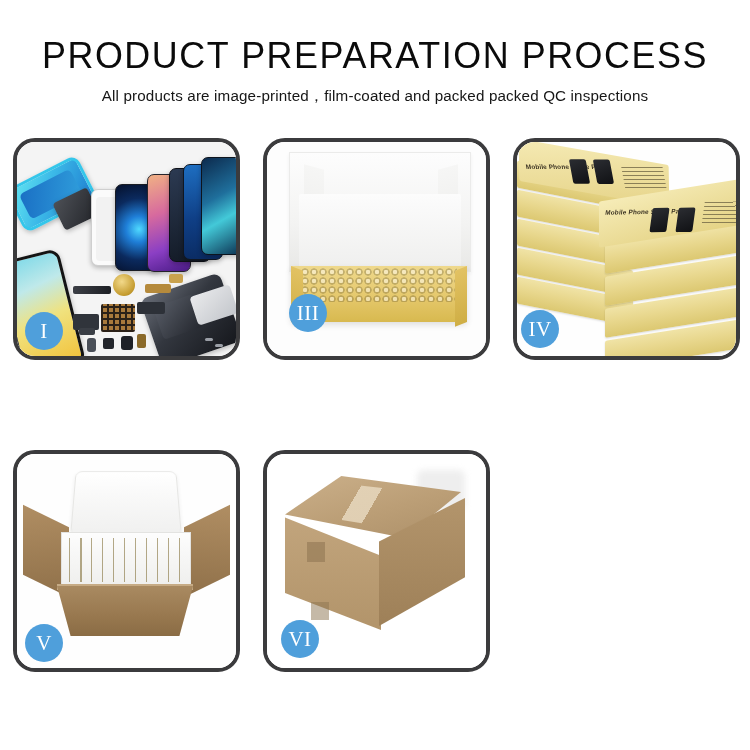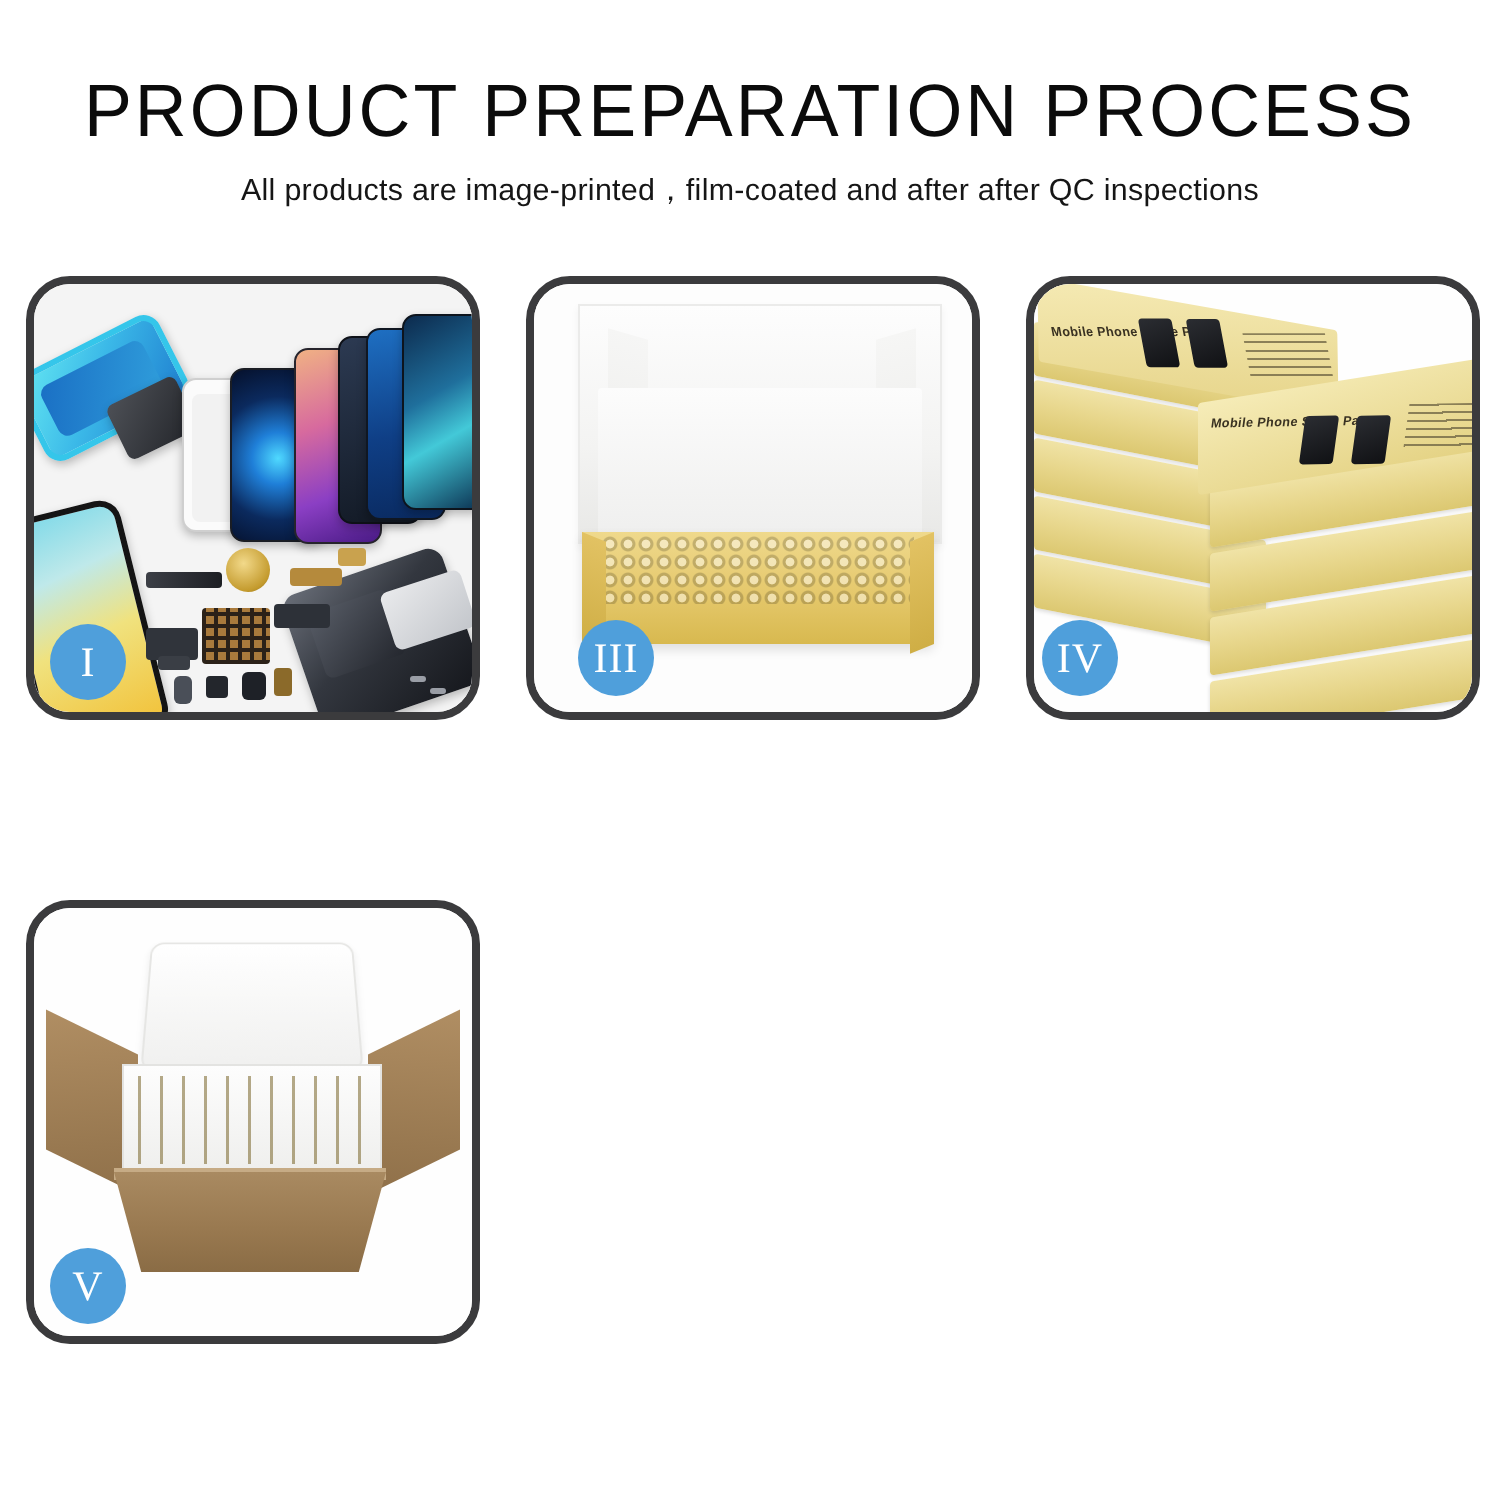--- a/index.html
+++ b/index.html
@@ -84,21 +84,21 @@
     border-radius: 50%;
     background: #4f9fdb;
     color: #ffffff;
     font-family: "Liberation Serif", serif;
     font-size: 21px;
     line-height: 38px;
     text-align: center;
     letter-spacing: 0.5px;
     z-index: 9;
   }
-  .panel-3 .badge { left: 22px; bottom: 8px; }
+  .panel-3 .badge { left: 22px; bottom: 24px; }
   .panel-4 .badge { left: 4px;  bottom: 8px; }
   .panel-6 .badge { left: 14px; bottom: 10px; }
 
   
   .scene-parts { background: #f4f4f4; }
   .ph {
     position: absolute;
     border-radius: 7px;
     box-shadow: 0 2px 5px rgba(0,0,0,.25);
   }
@@ -452,21 +452,21 @@
     filter: blur(3px);
   }
 </style>
 </head>
 <body>
 
 <div class="page">
 
   <div class="header">
     <div class="main-title">PRODUCT PREPARATION PROCESS</div>
-    <div class="sub-title">All products are image-printed，film-coated and after after QC inspections</div>
+    <div class="sub-title">All products are image-printed，film-coated and packed packed QC inspections</div>
   </div>
 
   <div class="grid">
 
     <div class="panel panel-1">
       <div class="photo scene-parts">
         <div class="ph ph-a"></div>
         <div class="ph ph-b"></div>
         <div class="ph ph-c"></div>
         <div class="ph ph-d"></div>
@@ -546,15 +546,27 @@
         <div class="ct-flapL"></div>
         <div class="ct-flapR"></div>
         <div class="ct-inner"></div>
         <div class="ct-content"></div>
         <div class="ct-rim"></div>
         <div class="ct-body"></div>
       </div>
       <div class="badge">V</div>
     </div>
 
+    <div class="panel panel-6">
+      <div class="photo scene-ship">
+        <div class="sh-shadow"></div>
+        <div class="sh-top"></div>
+        <div class="sh-tape"></div>
+        <div class="sh-left"></div>
+        <div class="sh-right"></div>
+        <div class="sh-tab-a"></div>
+        <div class="sh-tab-b"></div>
+      </div>
+      <div class="badge">VI</div>
+    </div>
 
   </div>
 </div>
 
 </body></html>

